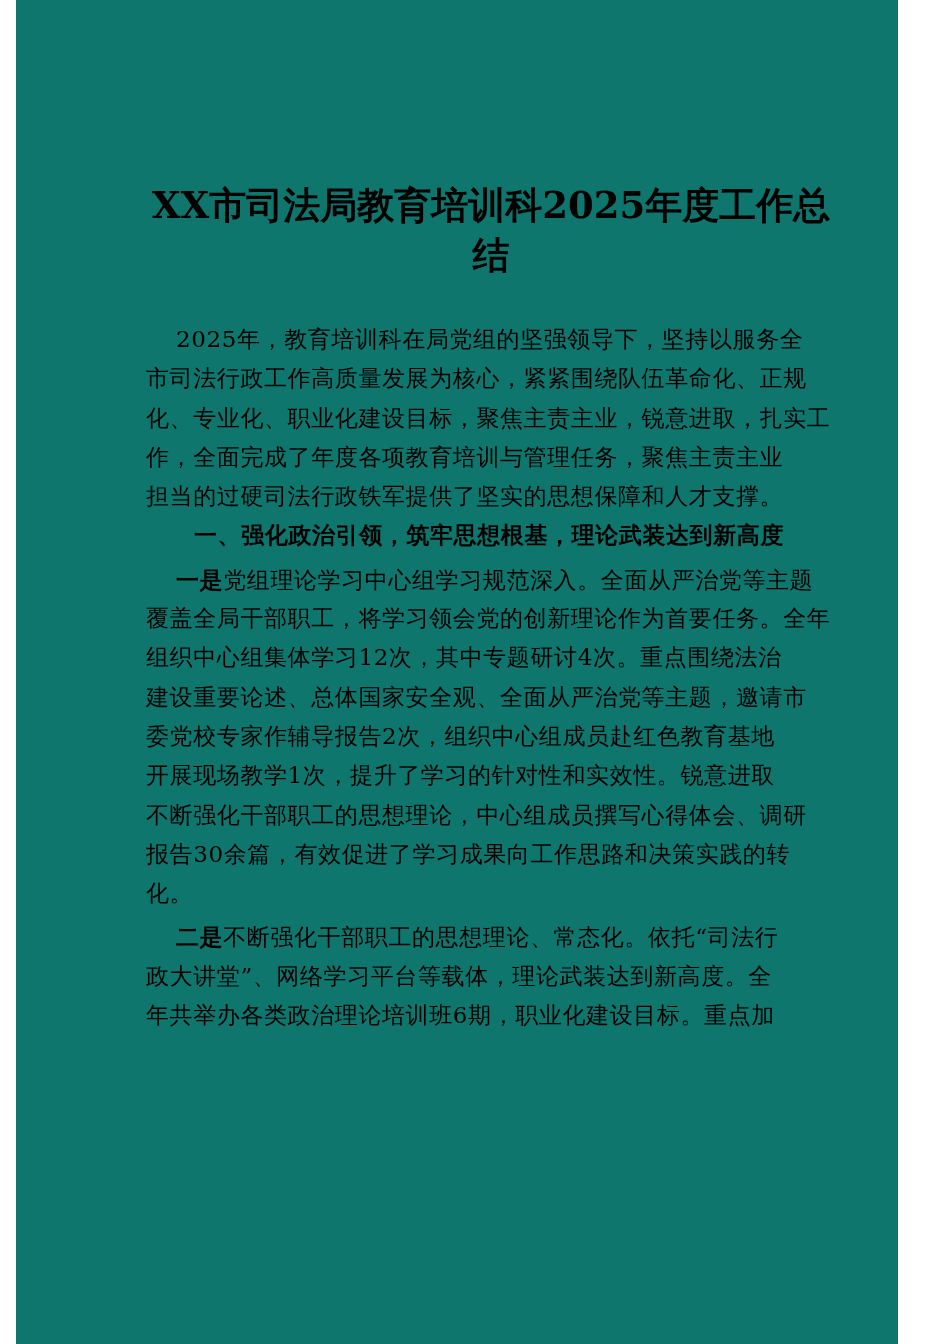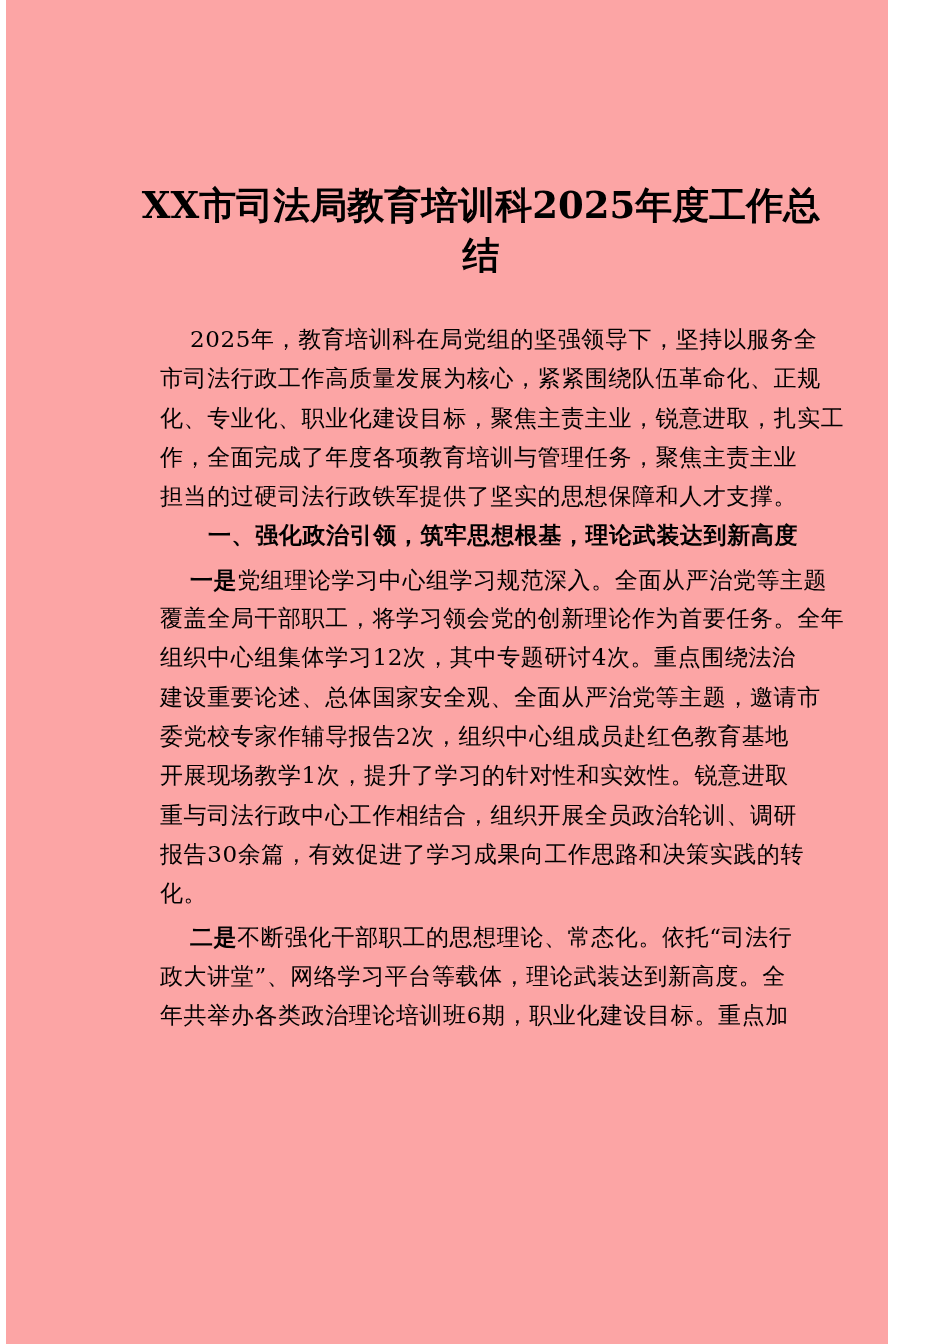--- a/index.html
+++ b/index.html
@@ -1,30 +1,30 @@
 <!DOCTYPE html>
 <html><head>
   <meta charset="utf-8">
   <style>
     html, body { margin: 0; padding: 0; background: #ffffff; }
     body { width: 950px; height: 1344px; position: relative; overflow: hidden; color: #000; }
-    .page { position: absolute; left: 6px; top: 0; width: 882px; height: 1344px; background: #fca5a5; }
+    .page { position: absolute; left: 16px; top: 0; width: 882px; height: 1344px; background: #0f766e; }
     .title {
       position: absolute; left: 110px; width: 730px; top: 180px;
       text-align: center;
       font-family: "DejaVu Serif", "Liberation Serif", serif;
       font-weight: bold; font-size: 37px; line-height: 50px; letter-spacing: 0px;
     }
     .title .line { display: block; white-space: nowrap; }
     .body {
       position: absolute; left: 130px; width: 700px; top: 320px;
       font-family: "DejaVu Serif", "Liberation Serif", serif;
       font-size: 23px;
     }
-    .ln { display: block; height: 39.3px; line-height: 39.3px; white-space: nowrap; letter-spacing: 0.6px; margin-left: 24px; }
+    .ln { display: block; height: 39.3px; line-height: 39.3px; white-space: nowrap; letter-spacing: 0.6px; }
     .ind2 { padding-left: 30px; }
     .ind-h { padding-left: 48px; }
     .ind-p { padding-left: 48px; }
     .h { font-weight: bold; font-family: "DejaVu Sans", "Liberation Sans", sans-serif; }
     .gap { display: block; height: 4px; }
   </style>
 </head>
 <body>
 
 <div class="page">
@@ -48,21 +48,21 @@
 
     <span class="gap"></span>
 
     <div>
       <span class="ln ind2"><b>一是</b><span>党组理论学习中心组学习规范深入。全面从严治党等主题</span></span>
       <span class="ln">覆盖全局干部职工，将学习领会党的创新理论作为首要任务。全年</span>
       <span class="ln">组织中心组集体学习12次，其中专题研讨4次。重点围绕法治</span>
       <span class="ln">建设重要论述、总体国家安全观、全面从严治党等主题，邀请市</span>
       <span class="ln">委党校专家作辅导报告2次，组织中心组成员赴红色教育基地</span>
       <span class="ln">开展现场教学1次，提升了学习的针对性和实效性。锐意进取</span>
-      <span class="ln">重与司法行政中心工作相结合，组织开展全员政治轮训、调研</span>
+      <span class="ln">不断强化干部职工的思想理论，中心组成员撰写心得体会、调研</span>
       <span class="ln">报告30余篇，有效促进了学习成果向工作思路和决策实践的转</span>
       <span class="ln">化。</span>
     </div>
 
     <span class="gap"></span>
 
     <div>
       <span class="ln ind2"><b>二是</b><span>不断强化干部职工的思想理论、常态化。依托“司法行</span></span>
       <span class="ln">政大讲堂”、网络学习平台等载体，理论武装达到新高度。全</span>
       <span class="ln">年共举办各类政治理论培训班6期，职业化建设目标。重点加</span>

